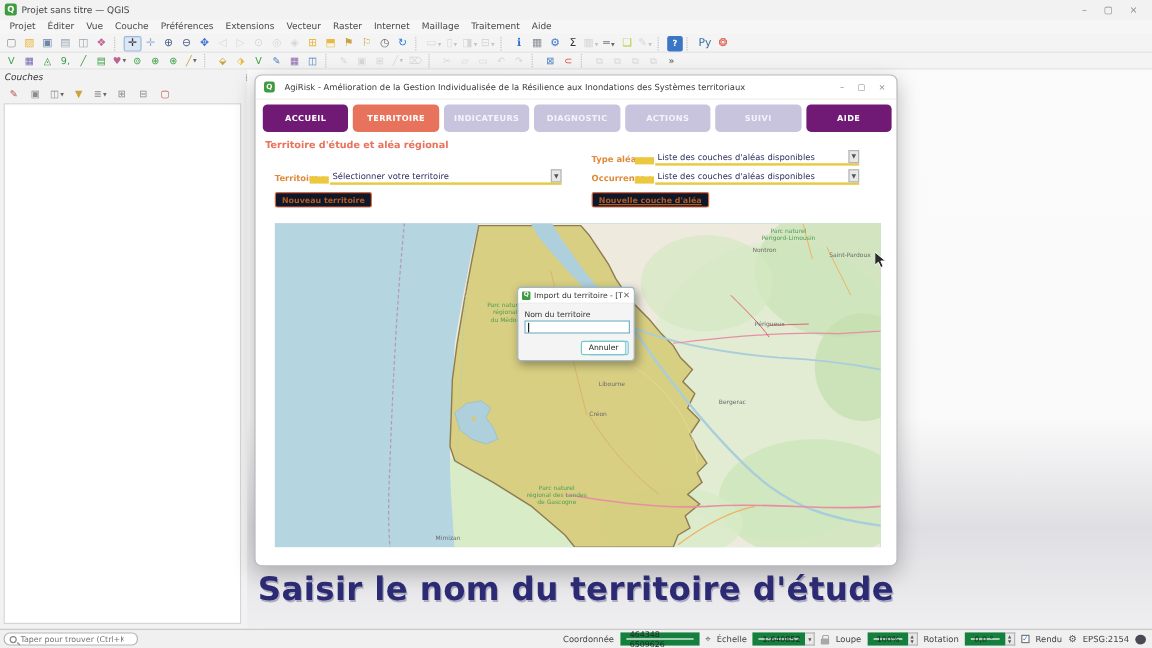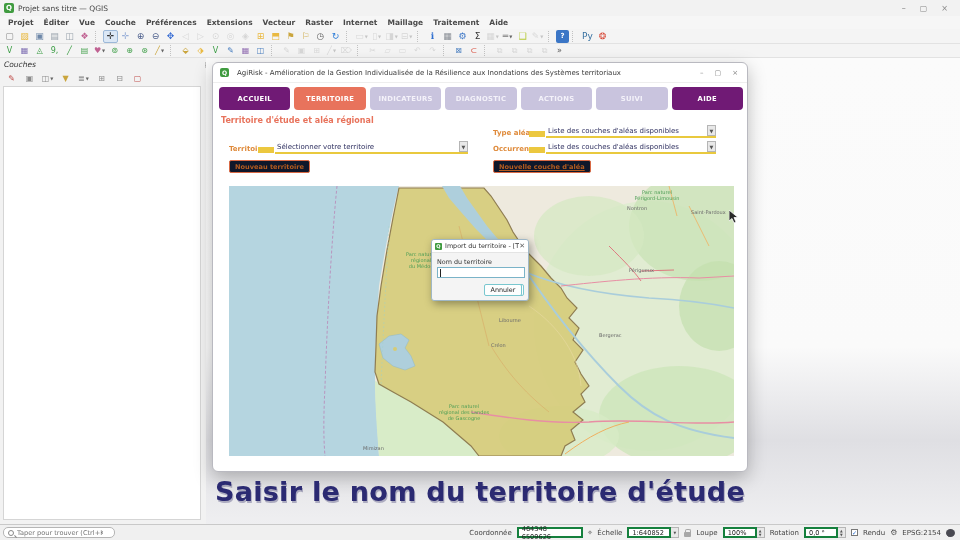--- a/index.html
+++ b/index.html
@@ -11,21 +11,21 @@
   .titlebar { position:absolute; left:0; top:0; width:960px; height:16px;
     background:#f2f2f2; display:flex; align-items:center; padding:0 4px; }
   .app-icon { width:10px; height:10px; background:#3f9b3f; border-radius:2px;
     color:#fff; font-size:7px; font-weight:bold; text-align:center; line-height:10px; margin-right:4px;}
   .titlebar .t { font-size:7.5px; color:#444; flex:1; }
   .winctl { display:flex; gap:14px; margin-right:8px; color:#888; font-size:8px; }
   .winctl span { cursor:default; }
 
   
   .menubar { position:absolute; left:0; top:16px; width:960px; height:13px;
-    background:#f6f6f6; display:flex; align-items:center; padding-left:3px;font-weight:bold; }
+    background:#f6f6f6; display:flex; padding-left:3px; }
   .menu-item { font-size:7.5px; color:#4a4a4a; padding:1px 5px; }
 
   
   .toolbar { position:absolute; left:0; width:960px; height:15px; background:#f4f4f4;
     display:flex; align-items:center; padding-left:2px; border-bottom:1px solid #e2e2e2; }
   #toolbar1 { top:29px; } #toolbar2 { top:44px; height:14px; }
   .tb-btn { width:15px; height:13px; display:inline-flex; align-items:center; justify-content:center;
     font-size:9px; line-height:13px; border-radius:2px; position:relative; }
   .tb-btn.active { background:#dbe7f5; border:1px solid #9cb8d8; }
   .tb-btn.dim { opacity:.32; }
@@ -103,21 +103,21 @@
   .statusbar { position:absolute; left:0; top:524px; width:960px; height:16px;
     background:#f0f0f0; border-top:1px solid #c9c9c9; display:flex; align-items:center;
     font-size:7px; color:#444; }
   .search-box { margin-left:3px; width:112px; height:11px; background:#fff; border:1px solid #b5b5b5;
     border-radius:5px; display:flex; align-items:center; padding:0 4px; gap:3px; }
   .search-box input { border:0; outline:0; width:86px; font-size:6.6px; color:#888; background:transparent;
     font-family:inherit; }
   .mag { width:6px; height:6px; border:1px solid #888; border-radius:50%; position:relative; flex:0 0 auto;}
   .mag::after { content:""; position:absolute; left:5px; top:5px; width:3px; height:1px; background:#888; transform:rotate(45deg); }
   .sb-right { margin-left:auto; display:flex; align-items:center; gap:5px; padding-right:5px; }
-  .sb-field { background:#fff; border:2px solid #15803d; height:11px; display:flex; align-items:center;
+  .sb-field { background:#fff; border:5px solid #15803d; height:11px; display:flex; align-items:center;
     padding:0 3px; font-size:6.6px; color:#222; }
   .sb-spin { display:flex; align-items:stretch; }
   .sb-spin .arrows { width:8px; background:#e8e8e8; border:1px solid #b5b5b5; border-left:0;
     font-size:3.5px; color:#555; display:flex; flex-direction:column; align-items:center; justify-content:center; line-height:4px;}
   .chk { width:7px; height:7px; background:#fff; border:1px solid #777; color:#2b6fd0;
     font-size:6px; line-height:6px; text-align:center; }
   .lockicon { width:7px; height:5px; background:#a8a8a8; border-radius:1px; position:relative; margin-top:3px;}
   .lockicon::before { content:""; position:absolute; left:1px; top:-3px; width:4px; height:3px;
     border:1px solid #a8a8a8; border-bottom:0; border-radius:2px 2px 0 0; }
   .balloon { width:9px; height:8px; background:#4a4a52; border-radius:50%; position:relative; }

